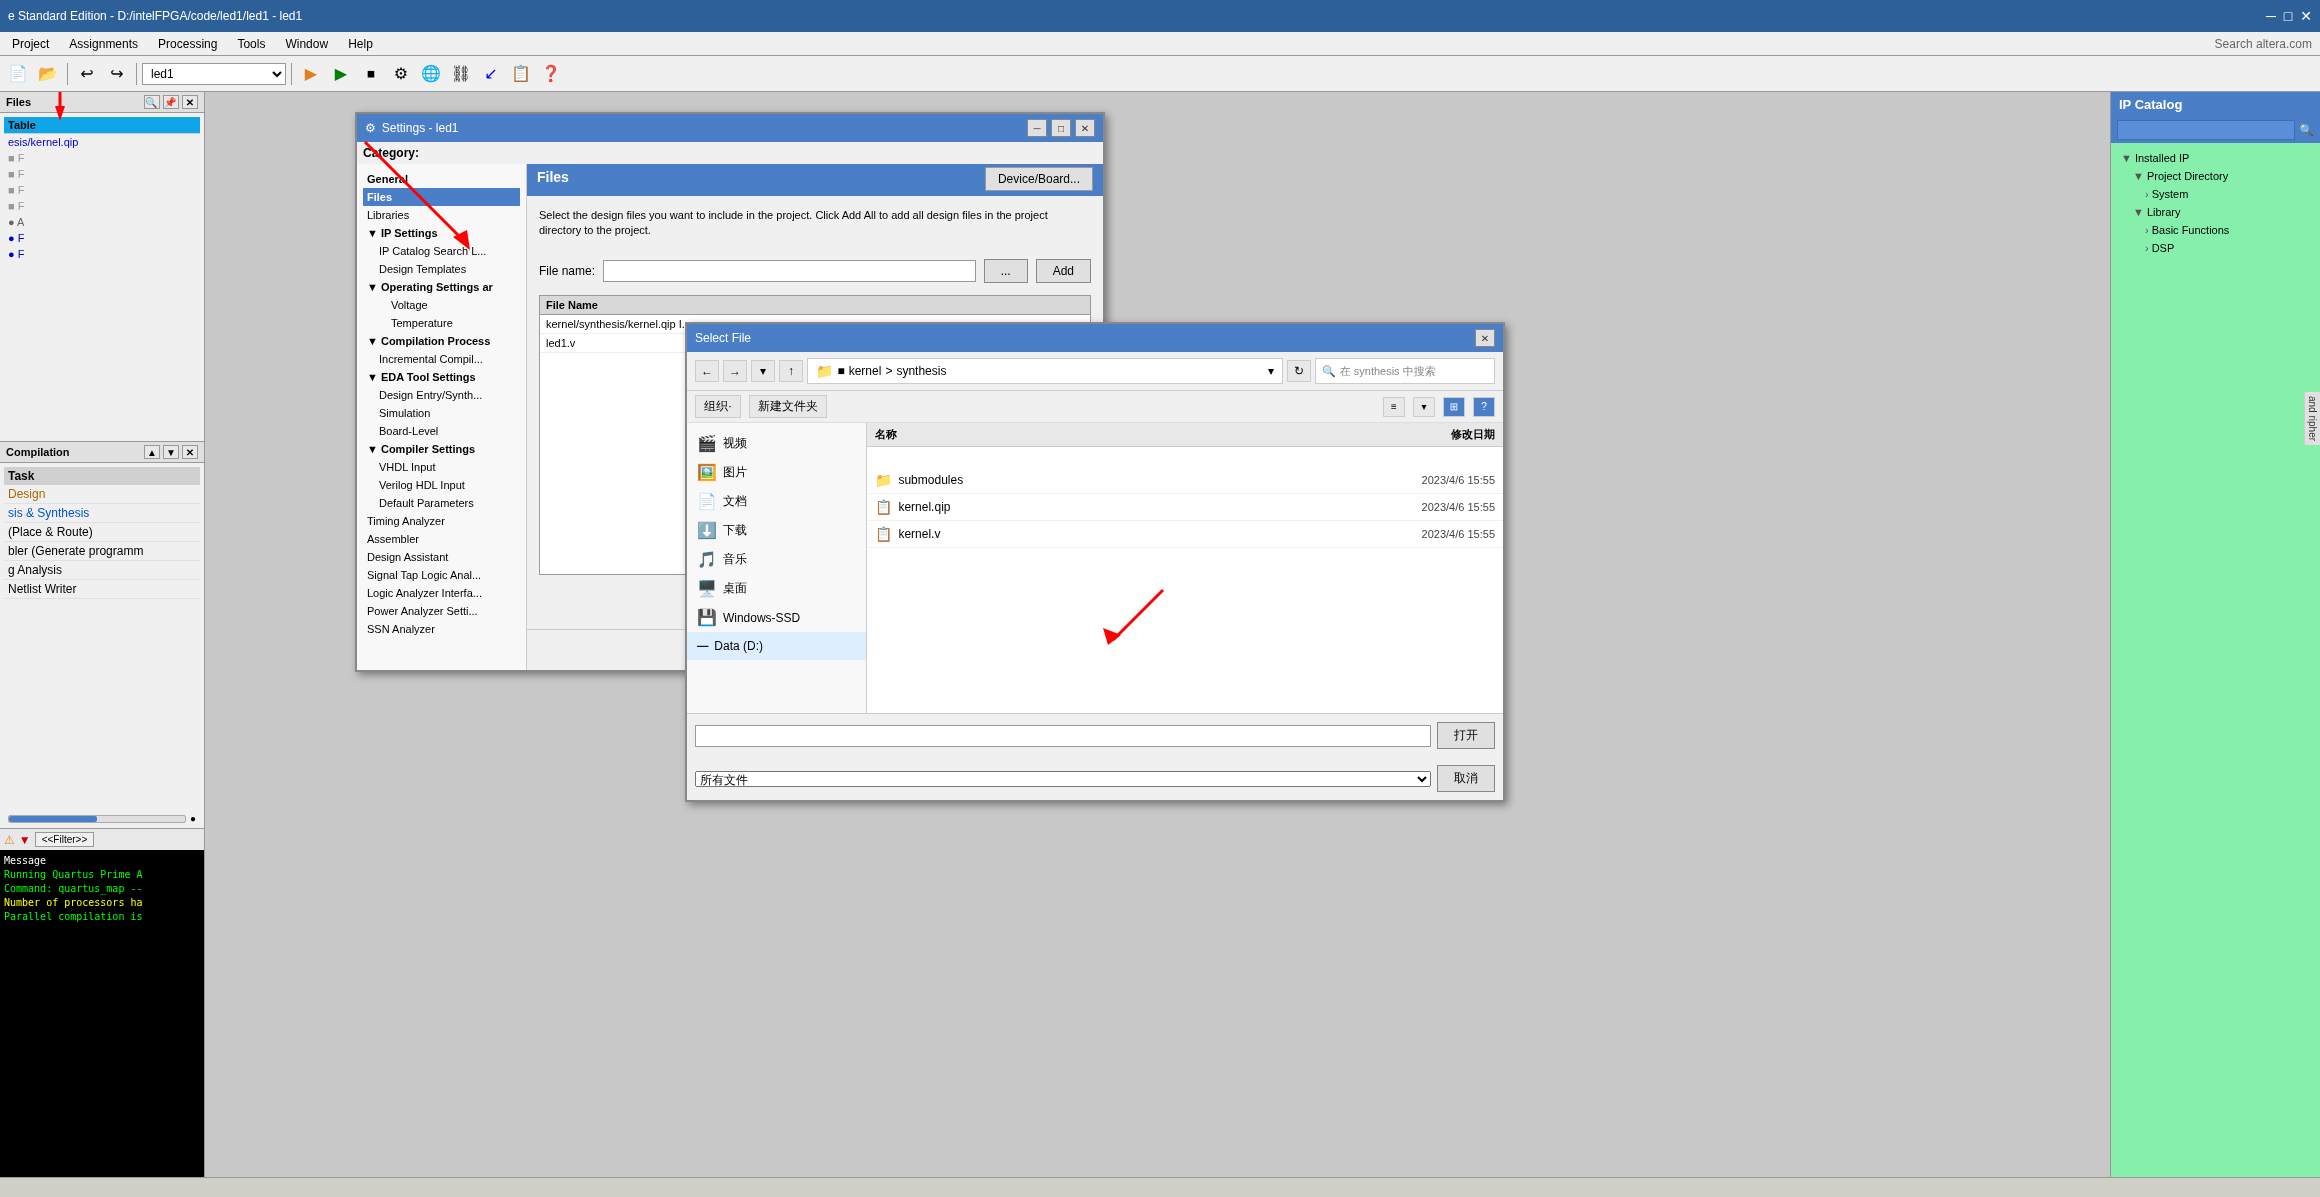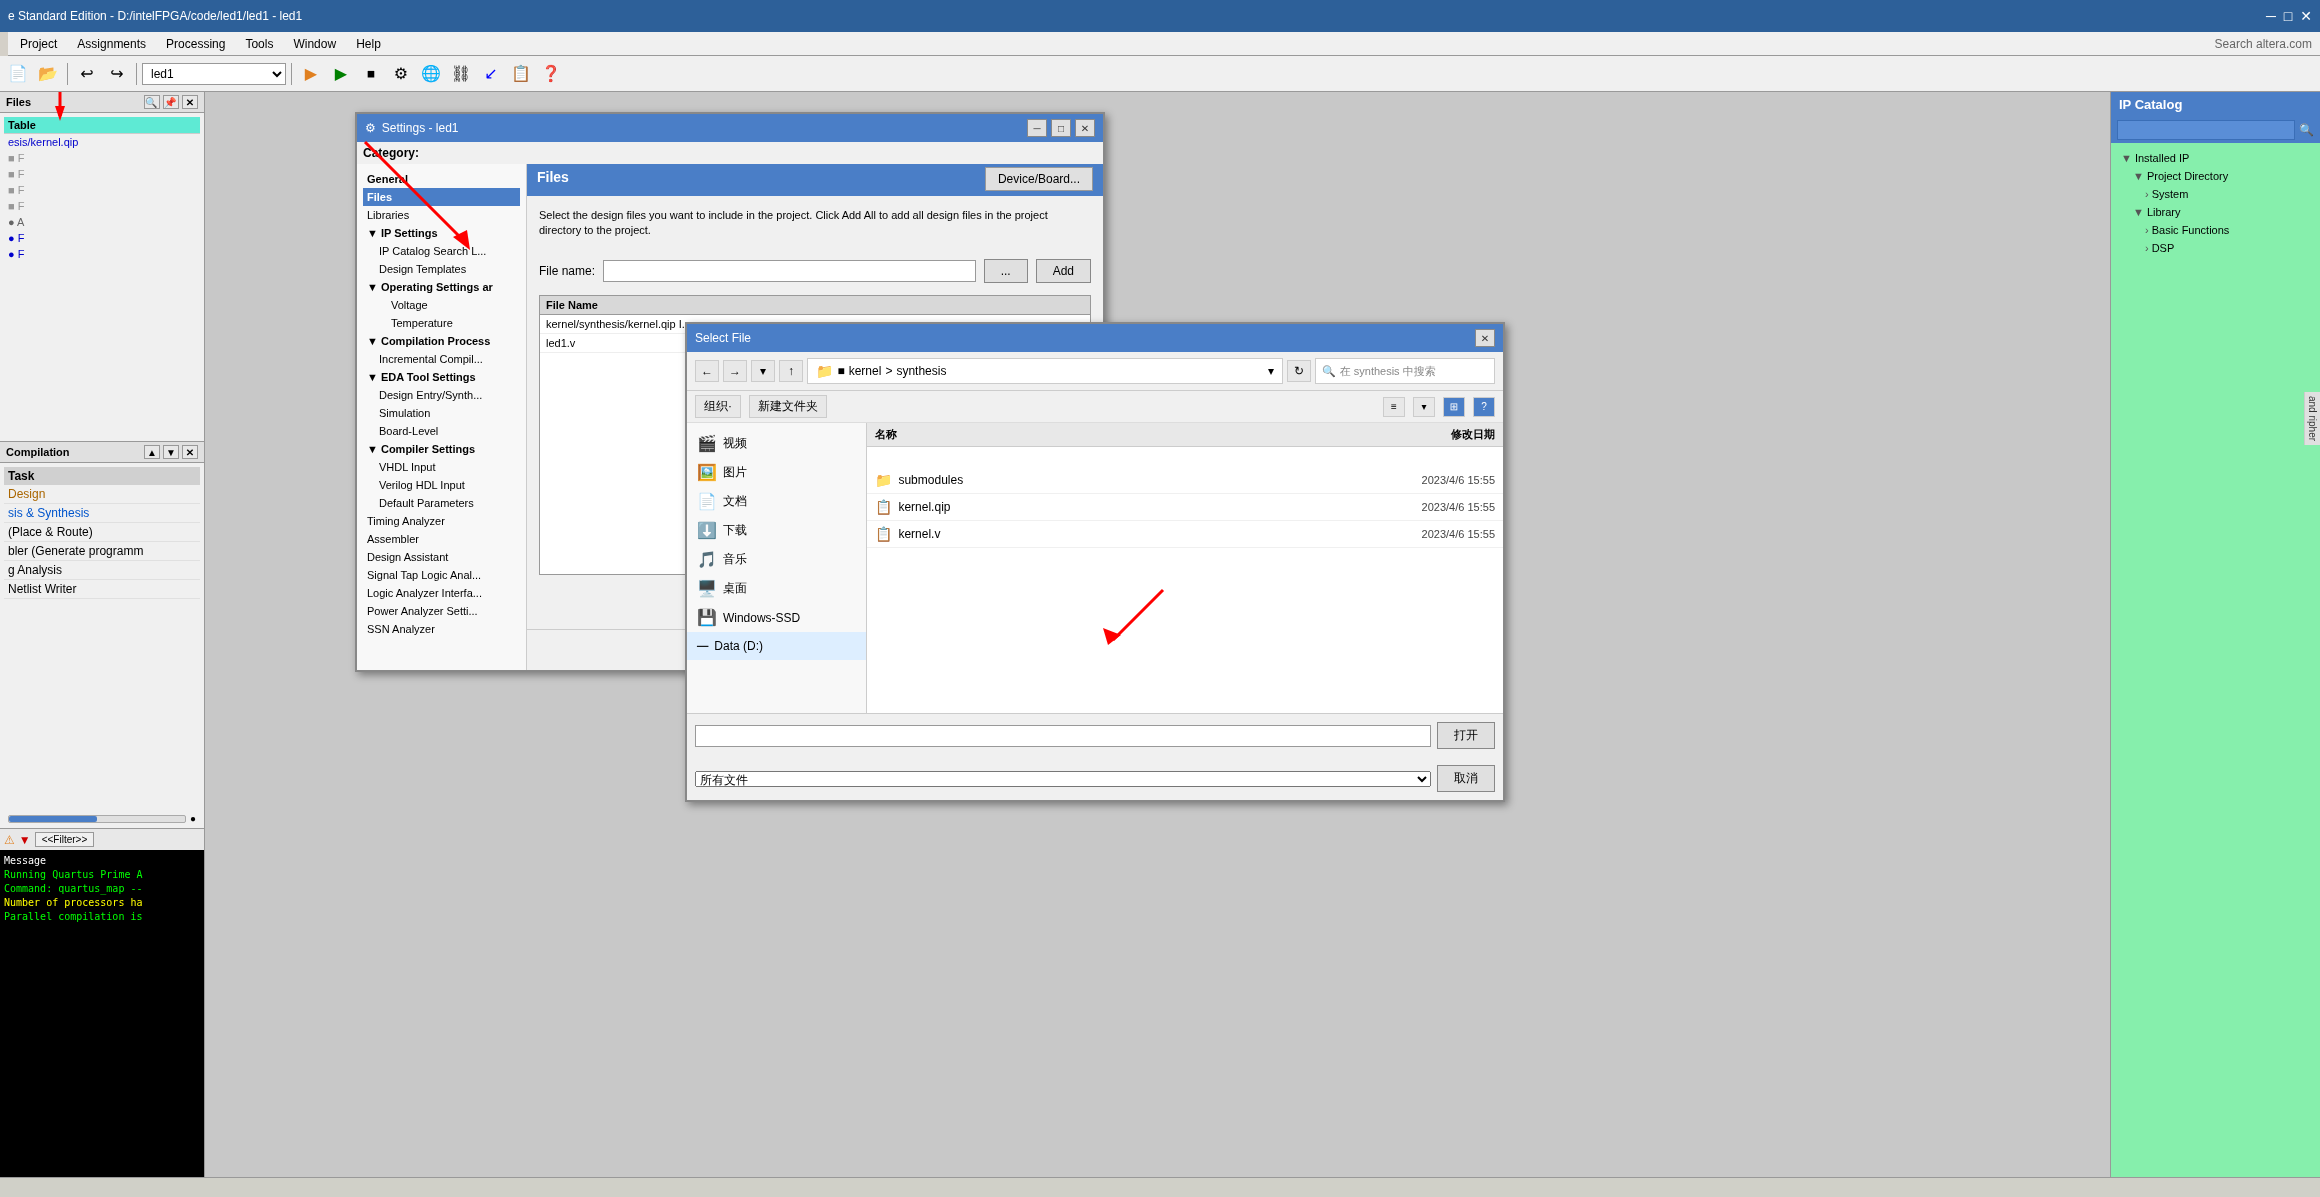--- a/index.html
+++ b/index.html
@@ -30,21 +30,21 @@
     .title-bar-controls span { cursor: pointer; font-size: 14px; }
 
     
     .menu-bar {
       background: #f0f0f0;
       height: 24px;
       display: flex;
       align-items: center;
       padding: 0 4px;
       position: absolute;
-      top: 32px; left: 8px; right: 0;
+      top: 32px; left: 0; right: 0;
       border-bottom: 1px solid #999;
       gap: 4px;
     }
     .menu-item {
       padding: 2px 8px;
       cursor: pointer;
       font-size: 12px;
     }
 
     
@@ -580,21 +580,21 @@
       <div class="panel-header">
         <span>Files</span>
         <div class="panel-header-controls">
           <div class="panel-ctrl-btn">🔍</div>
           <div class="panel-ctrl-btn">📌</div>
           <div class="panel-ctrl-btn">✕</div>
         </div>
       </div>
       <div class="files-content">
 
-        <div style="font-weight:bold;font-size:11px;padding:2px 4px;background:#5eead4;border-bottom:1px solid #ccc;">Table</div>
+        <div style="font-weight:bold;font-size:11px;padding:2px 4px;background:#0ea5e9;border-bottom:1px solid #ccc;">Table</div>
         <div class="file-item blue">esis/kernel.qip</div>
         <div class="file-item" style="color:#999;">■ F</div>
         <div class="file-item" style="color:#999;">■ F</div>
         <div class="file-item" style="color:#999;">■ F</div>
         <div class="file-item" style="color:#999;">■ F</div>
         <div class="file-item" style="color:#666;">● A</div>
         <div class="file-item blue">● F</div>
         <div class="file-item blue">● F</div>
       </div>
 

